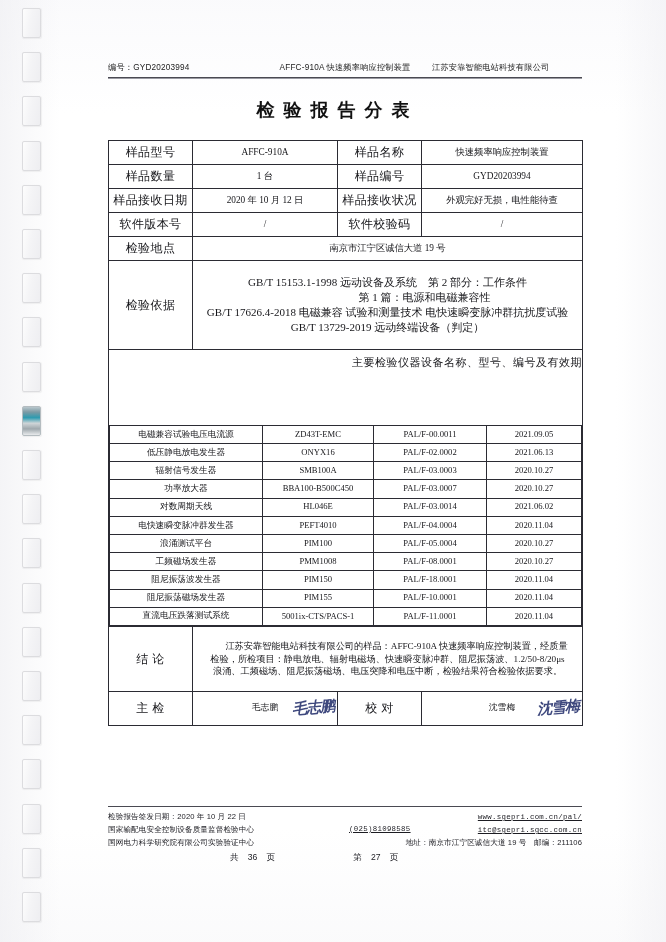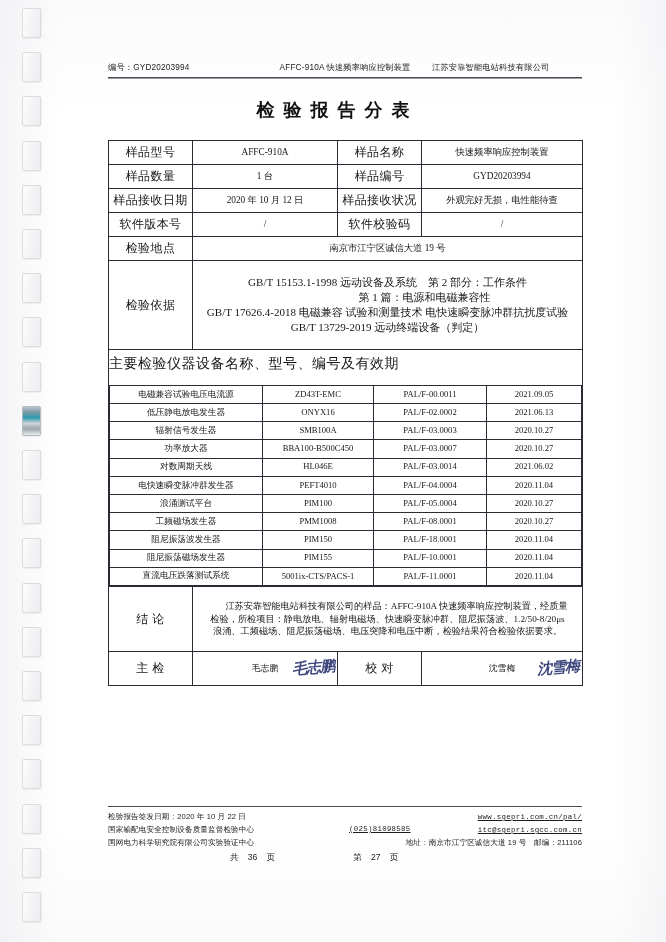--- a/index.html
+++ b/index.html
@@ -141,31 +141,32 @@
     padding: 7px 8px 7px 14px;
     font-size: 11px;
     line-height: 1.65;
   }
   .basis-body .ln { white-space: nowrap; }
   .basis-body .ln.indent { padding-left: 74px; }
 
   
   .equip-cell { padding: 7px 0 9px 0; }
   .equip-title {
-    text-align: left;
-    font-family: Liberation Serif, serif;
-    font-size: 14px;
+    text-align: right;
+    font-family: Liberation Sans, sans-serif;
+    font-size: 11px;
     letter-spacing: 0.5px;
     padding: 5px 0 11px 0;
   }
   table.equip-list {
     width: 100%;
     border-collapse: collapse;
     table-layout: fixed;
     font-size: 8.6px;
+    margin-top: 44px;
   }
   table.equip-list td {
     border: none;
     height: 17.2px;
     text-align: left;
     vertical-align: middle;
     white-space: nowrap;
   }
   .eq-name {
     width: 152px;

